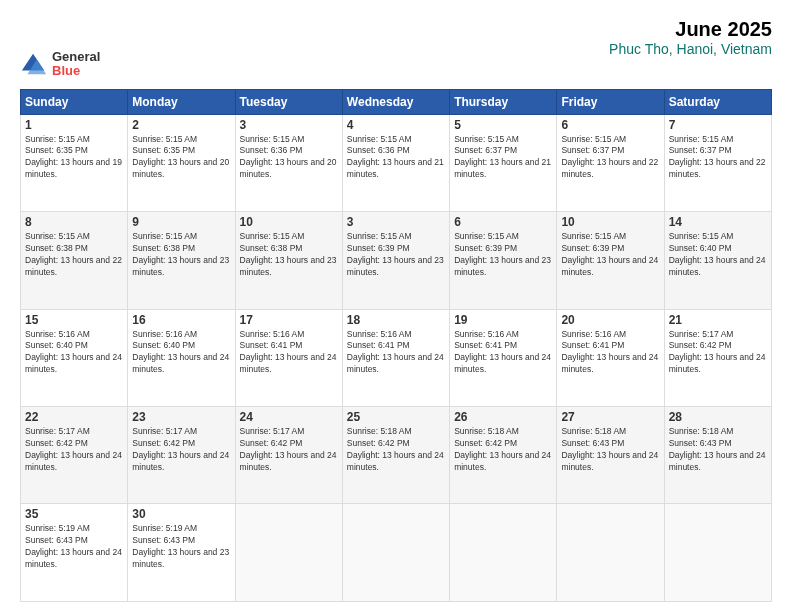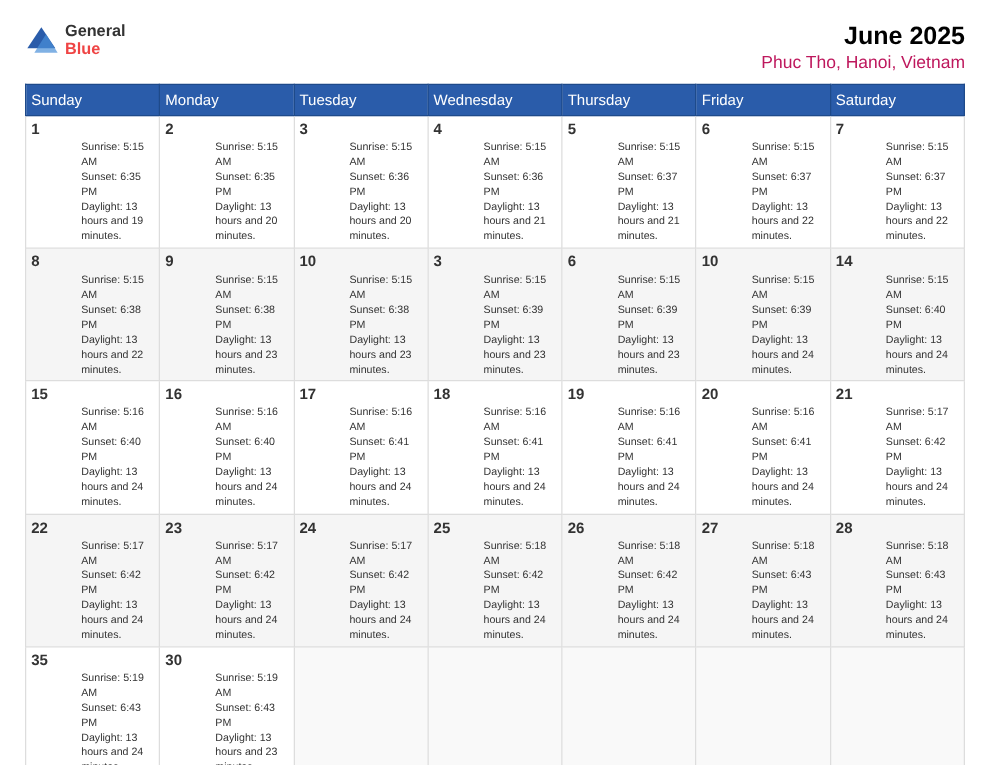--- a/index.html
+++ b/index.html
@@ -20,20 +20,21 @@
     .header {
       display: flex;
       justify-content: space-between;
       align-items: flex-start;
       margin-bottom: 10px;
     }
     .logo {
       display: flex;
       align-items: flex-start;
       gap: 4px;
+      margin-top: 32px;
     }
     .logo-text {
       display: flex;
       flex-direction: column;
       font-size: 13px;
       font-weight: bold;
       line-height: 1.1;
     }
     .logo-general { color: #333; }
     .logo-blue { color: #ef4444; }
@@ -44,34 +45,34 @@
     .title-block {
       text-align: right;
     }
     .main-title {
       font-size: 20px;
       color: #000000;
       font-weight: bold;
     }
     .subtitle {
       font-size: 14px;
-      color: #be185d;
+      color: #0f766e;
     }
     .calendar {
       flex: 1;
       border: 1px solid #ccc;
       border-collapse: collapse;
       width: 100%;
       table-layout: fixed;
     }
     .calendar th {
       background: #2a5caa;
       color: #fff;
       font-size: 12px;
-      font-weight: normal;
+      font-weight: bold;
       padding: 5px 4px;
       text-align: left;
       border: 1px solid #1e4a8a;
     }
     .calendar td {
       vertical-align: top;
       font-size: 9px;
       color: #333;
       padding: 3px 4px;
       border: 1px solid #ddd;
@@ -89,21 +90,20 @@
       display: block;
       margin-bottom: 2px;
     }
     .empty {
       background: #f9f9f9 !important;
     }
     .day-info {
       font-size: 8.5px;
       line-height: 1.4;
       color: #333;
-      margin-left: 40px;
     }
   </style>
 </head>
 <body>
 
 <div class="page">
   <div class="header">
     <div class="logo">
       <svg class="logo-icon" viewBox="0 0 30 30">
         <polygon points="14,4 26,22 2,22" fill="#2a5caa"></polygon>

